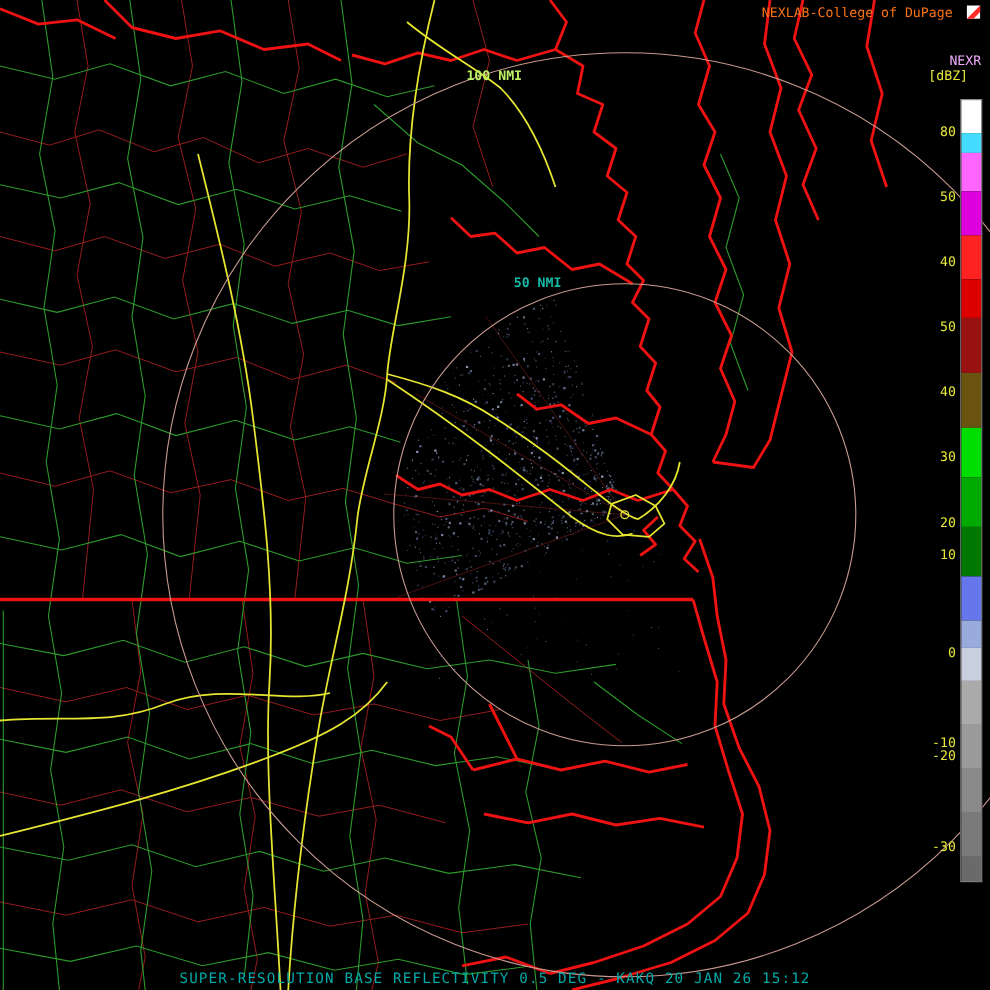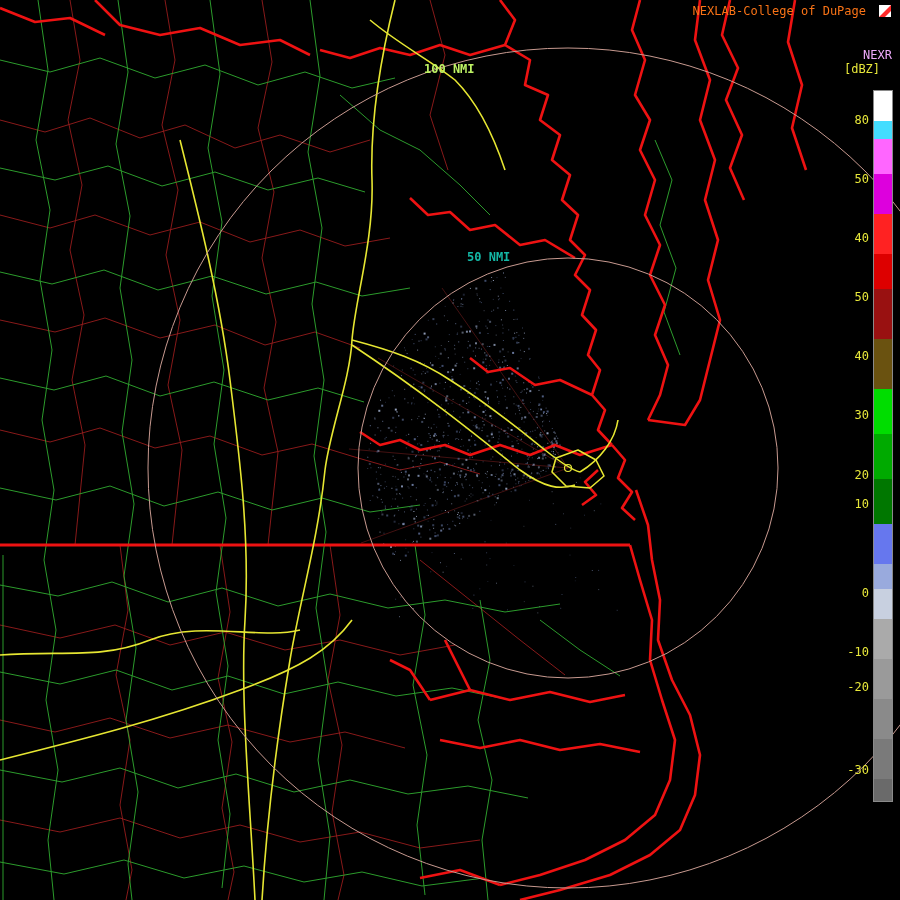--- a/index.html
+++ b/index.html
@@ -1127,18 +1127,19 @@
   <div class="cb-ticks" id="cb-ticks">
       <div class="cb-tick" style="top: 113px;">80</div>
       <div class="cb-tick" style="top: 172px;">50</div>
       <div class="cb-tick" style="top: 231px;">40</div>
       <div class="cb-tick" style="top: 290px;">50</div>
       <div class="cb-tick" style="top: 349px;">40</div>
       <div class="cb-tick" style="top: 408px;">30</div>
       <div class="cb-tick" style="top: 468px;">20</div>
       <div class="cb-tick" style="top: 497px;">10</div>
       <div class="cb-tick" style="top: 586px;">0</div>
-      <div class="cb-tick" style="top: 645px;">-10</div>
+      <div class="cb-tick" style="top: 668px;">-10</div>
       <div class="cb-tick" style="top: 680px;">-20</div>
       <div class="cb-tick" style="top: 763px;">-30</div>
     </div>
 
+  <div class="title-bar">SUPER-RESOLUTION BASE REFLECTIVITY 0.5 DEG - KAKQ 20 JAN 26 15:12</div>
 </div>
 
 </body></html>

